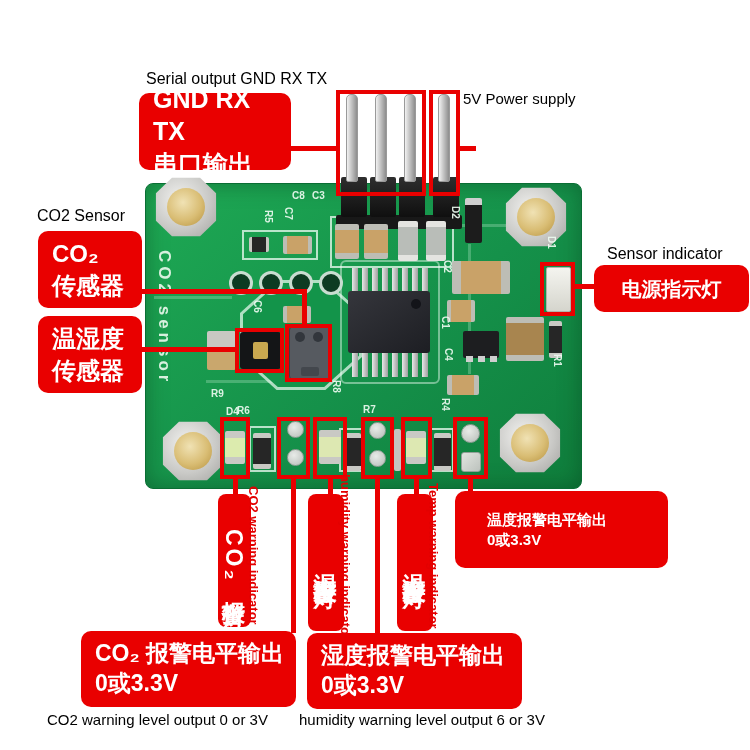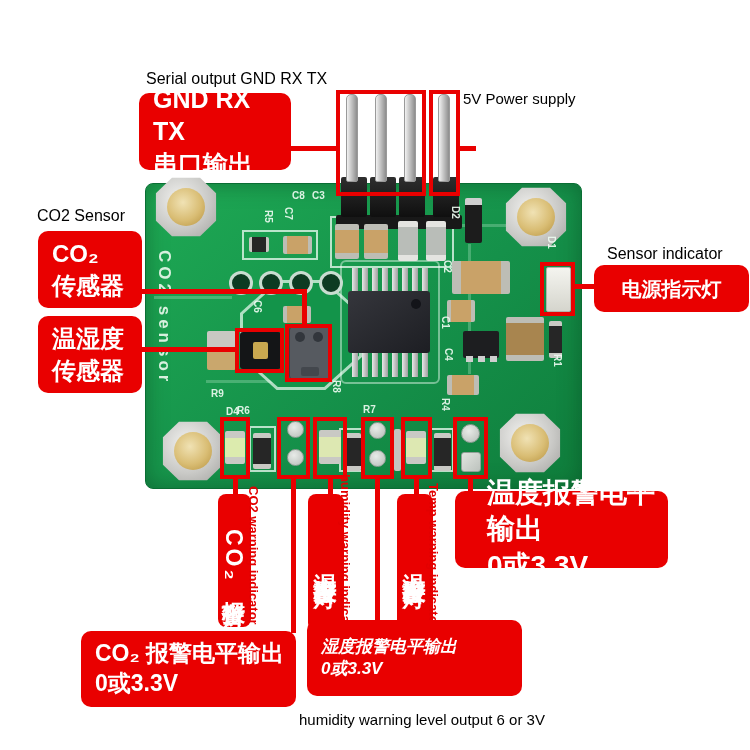--- a/index.html
+++ b/index.html
@@ -256,29 +256,30 @@
   <div class="vbox" style="left:308px;top:494px;width:36px;height:137px;">
     <span>湿度报警灯</span>
   </div>
   <div class="vnote" style="left:338px;top:474px;">humidity warning indicator</div>
 
   <div class="vbox" style="left:397px;top:494px;width:36px;height:137px;">
     <span>温度报警灯</span>
   </div>
   <div class="vnote" style="left:426px;top:483px;">Temp warning indicator</div>
 
-  <div class="rbox leftpad" style="left:455px;top:491px;width:213px;height:77px;font-size:28px;padding-left:32px;">
+  <div class="rbox leftpad" style="left:455px;top:491px;width:213px;height:77px;font-size:15px;padding-left:32px;">
     <div>温度报警电平输出</div>
     <div>0或3.3V</div>
   </div>
 
   <div class="rbox leftpad" style="left:81px;top:631px;width:215px;height:76px;font-size:23px;">
     <div>CO₂ 报警电平输出</div>
     <div>0或3.3V</div>
   </div>
-
-  <div class="rbox leftpad" style="left:307px;top:620px;width:215px;height:76px;font-size:17px;font-style:italic;">
+  <div class="cap" style="left:47px;top:711px;">CO2 warning level output 0 or 3V</div>
+
+  <div class="rbox leftpad" style="left:307px;top:633px;width:215px;height:76px;font-size:23px;">
     <div>湿度报警电平输出</div>
     <div>0或3.3V</div>
   </div>
   <div class="cap" style="left:299px;top:711px;">humidity warning level output 6 or 3V</div>
 
 </div>
 
 </body></html>

